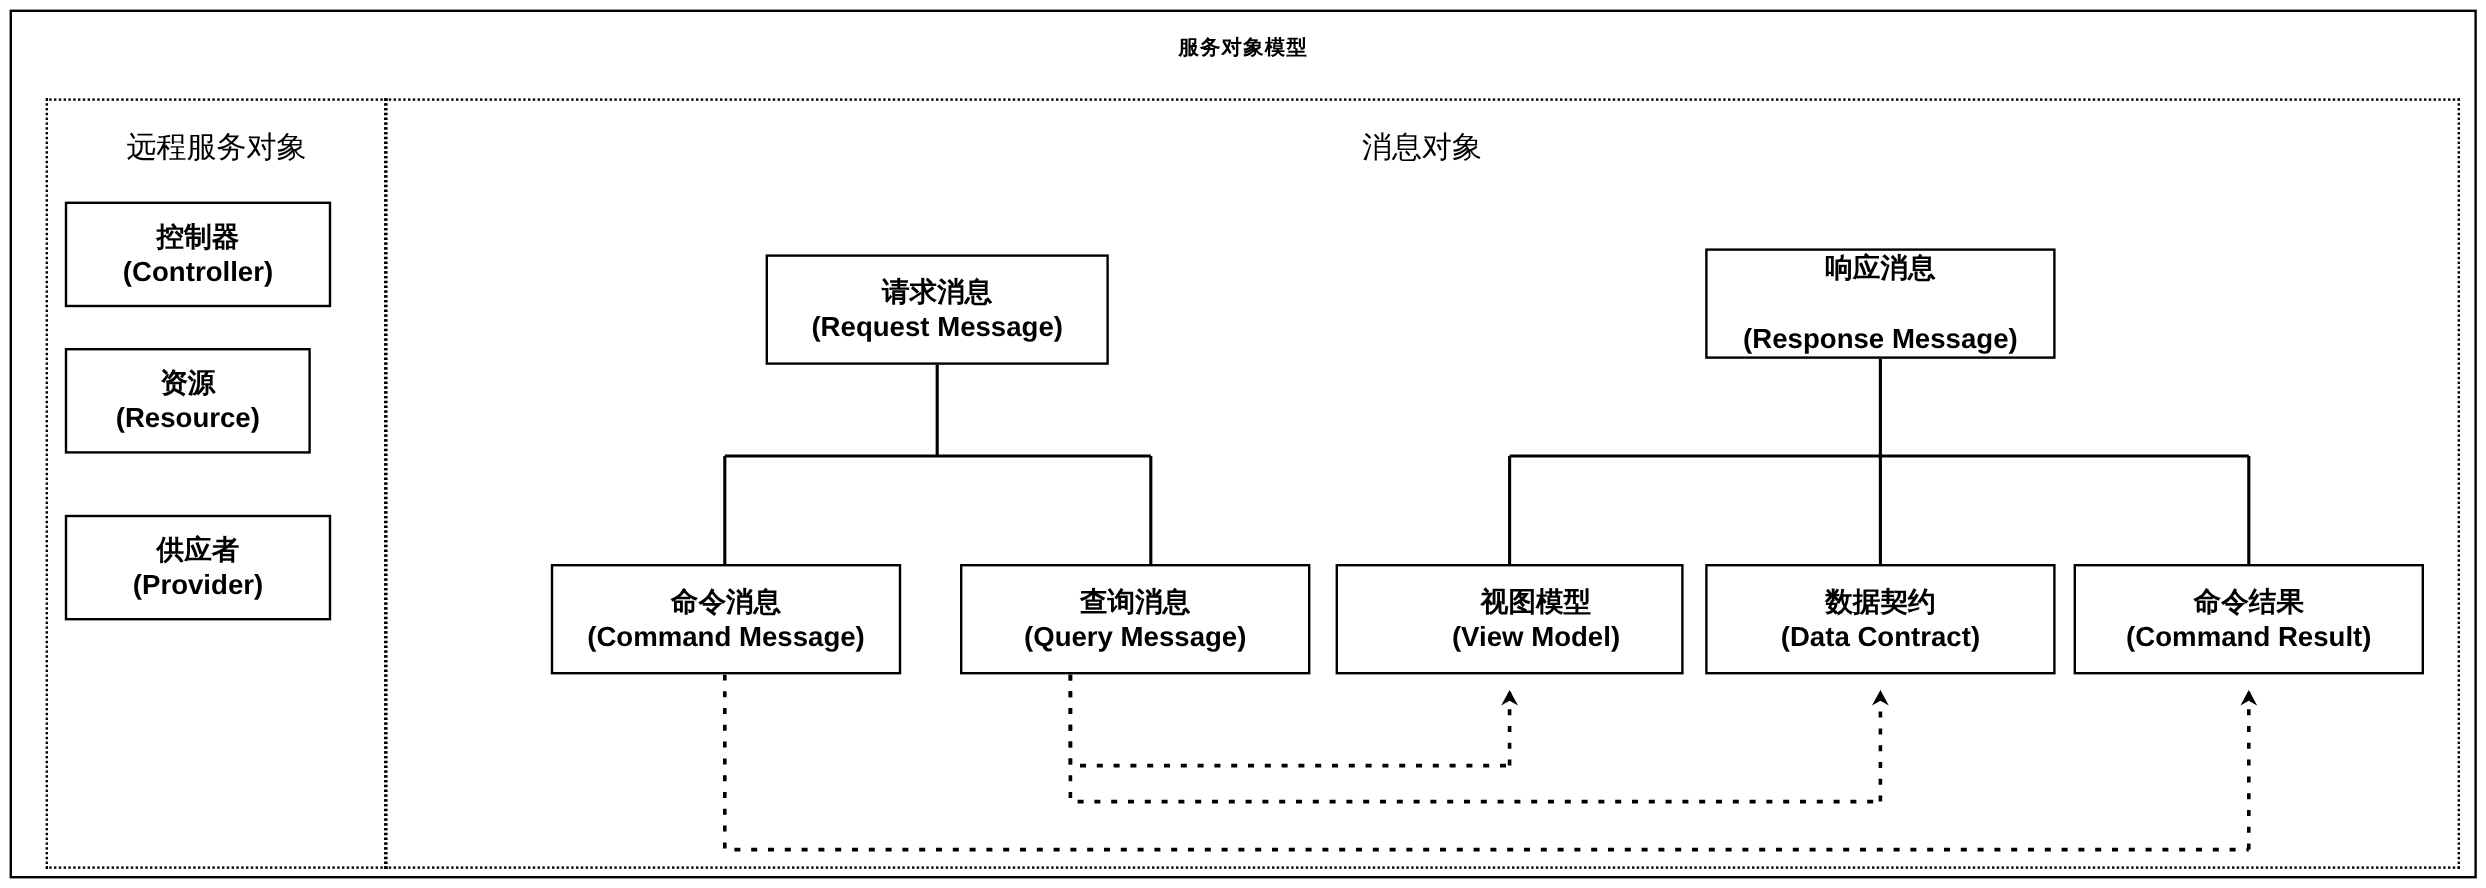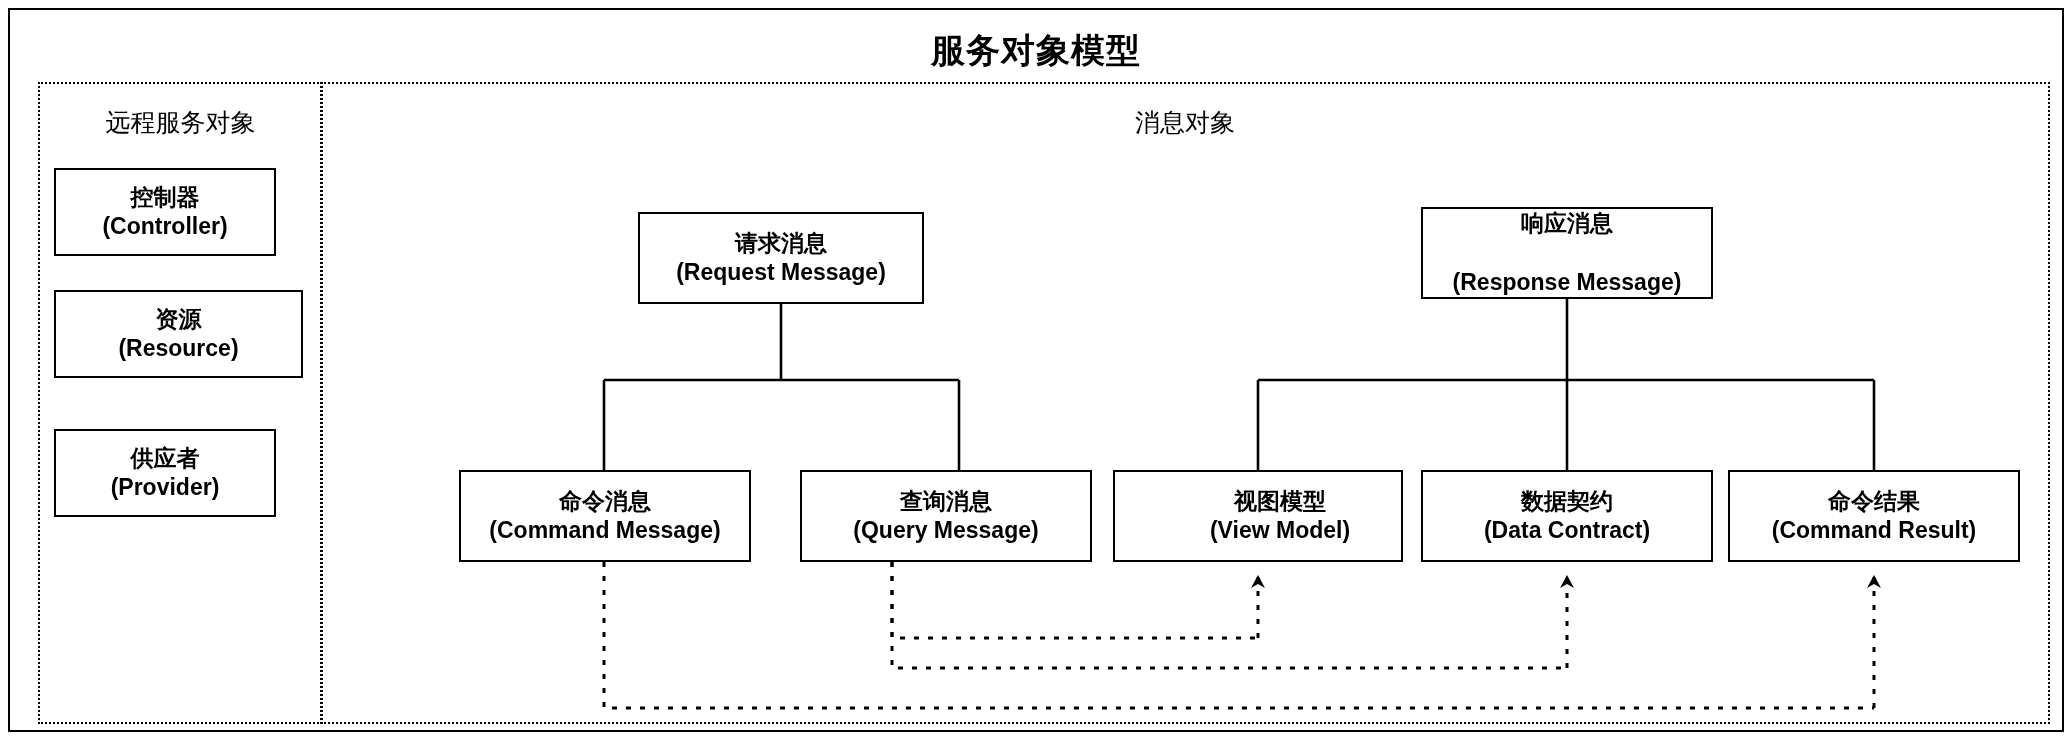--- a/index.html
+++ b/index.html
@@ -6,21 +6,21 @@
   body{font-family:"Liberation Sans","DejaVu Sans",sans-serif;}
   #stage{position:relative;width:2072px;height:740px;background:#ffffff;overflow:hidden;}
 
   .outer-frame{
     position:absolute;left:8px;top:8px;width:2056px;height:724px;
     border:2px solid #000;box-sizing:border-box;
   }
 
   .diagram-title{
     position:absolute;left:0;top:28px;width:2072px;text-align:center;
-    font-size:34px;font-weight:bold;color:#000;letter-spacing:1px;
+    font-size:17px;font-weight:bold;color:#000;letter-spacing:1px;
   }
 
   .group{
     position:absolute;border:2px dotted #000;box-sizing:border-box;background:transparent;
   }
   #group-remote{left:38px;top:82px;width:285px;height:642px;}
   #group-message{left:320px;top:82px;width:1730px;height:642px;}
 
   .group-title{
     position:absolute;width:100%;text-align:center;top:22px;
@@ -30,21 +30,21 @@
   .node{
     position:absolute;border:2px solid #000;background:#fff;box-sizing:border-box;
     display:flex;flex-direction:column;align-items:center;justify-content:center;
     color:#000;line-height:1.26;font-weight:bold;
   }
   .node .zh{font-size:23px;}
   .node .en{font-size:23px;text-align:center;}
 
   
   #node-controller{left:54px;top:168px;width:222px;height:88px;}
-  #node-resource{left:54px;top:290px;width:249px;height:88px;}
+  #node-resource{left:54px;top:290px;width:205px;height:88px;}
   #node-provider{left:54px;top:429px;width:222px;height:88px;}
 
   
   #node-request{left:638px;top:212px;width:286px;height:92px;}
   #node-response{left:1421px;top:207px;width:292px;height:92px;gap:30px;}
 
   
   #node-command-message{left:459px;top:470px;width:292px;height:92px;}
   #node-query-message{left:800px;top:470px;width:292px;height:92px;}
   #node-view-model{left:1113px;top:470px;width:290px;height:92px;padding-left:44px;}

